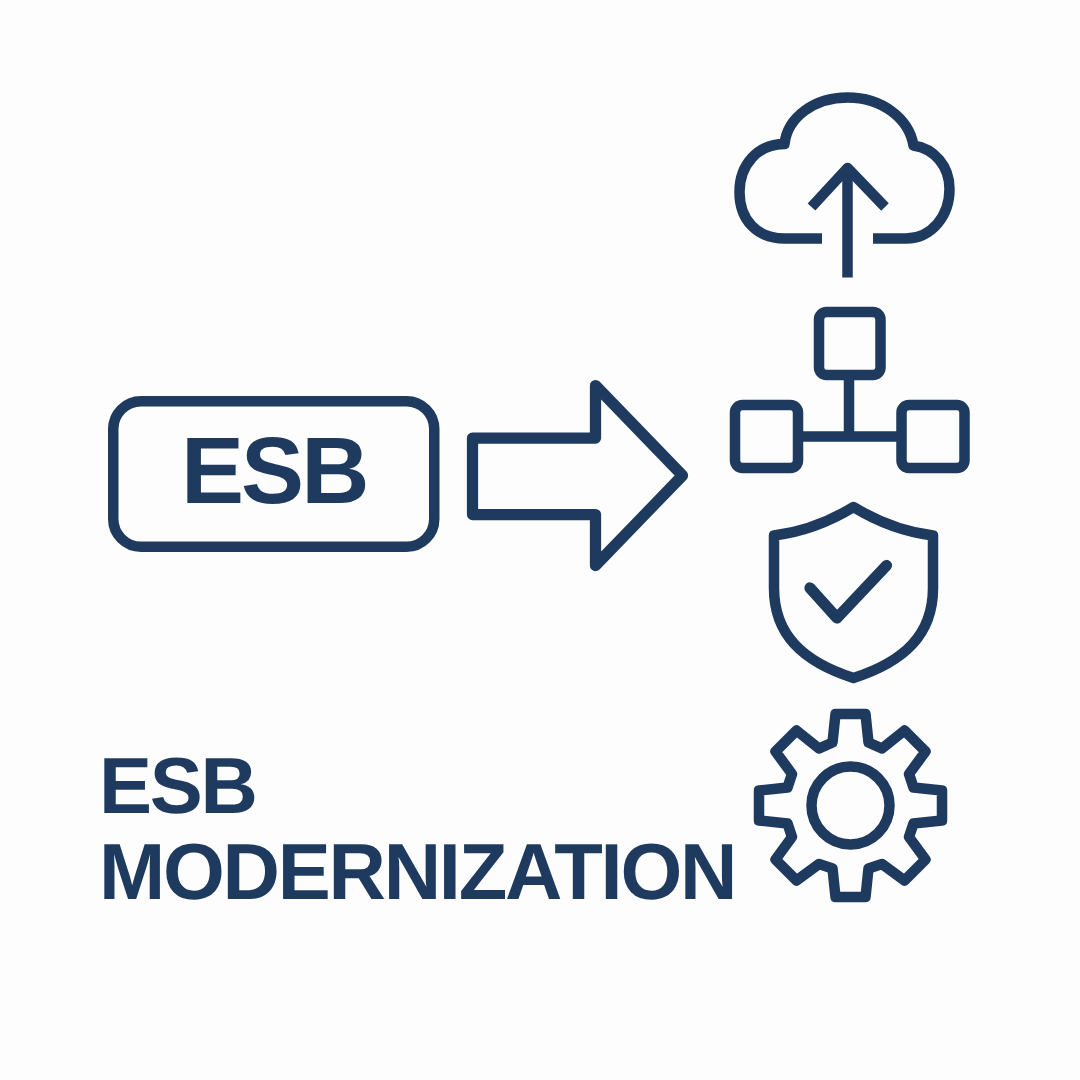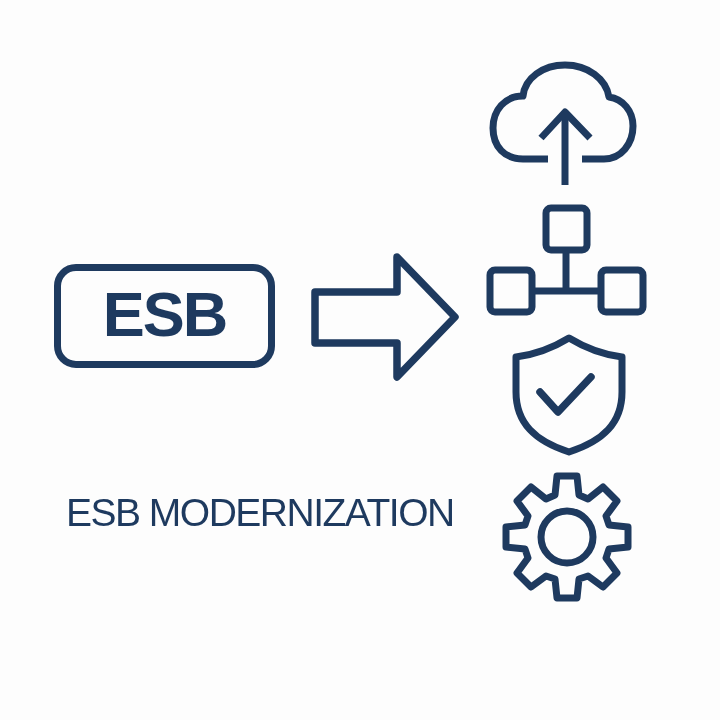--- a/index.html
+++ b/index.html
@@ -22,43 +22,43 @@
     position: absolute;
     left: 0; top: 0;
     width: 720px; height: 720px;
   }
   .art * {
     stroke: var(--ink);
     fill: none;
   }
   .esb-box {
     position: absolute;
-    left: 54px; top: 264px;
+    left: 72px; top: 264px;
     width: 221px; height: 104px;
     border: 7px solid var(--ink);
     border-radius: 22px;
     display: flex;
     align-items: center;
     justify-content: center;
     background: var(--background);
   }
   .esb-box span {
     font-size: 63px;
     font-weight: bold;
     letter-spacing: -2px;
     color: var(--ink);
     transform: translateY(-2px);
   }
   .title {
     position: absolute;
-    left: 66px; top: 484px;
+    left: 66px; top: 496px;
     width: 445px;
-    font-size: 39px;
+    font-size: 53px;
     line-height: 57px;
-    font-weight: normal;
+    font-weight: bold;
     letter-spacing: -1.5px;
     color: var(--ink);
   }
 </style>
 </head>
 <body>
 
 <div class="canvas">
 
   <svg class="art" viewBox="0 0 720 720" aria-hidden="true">

